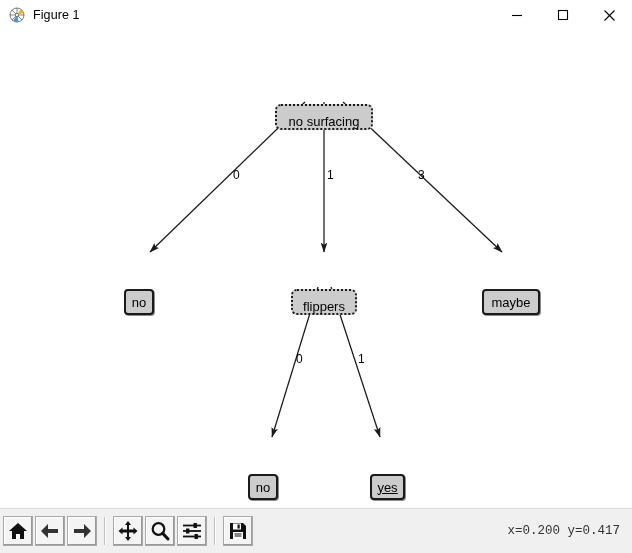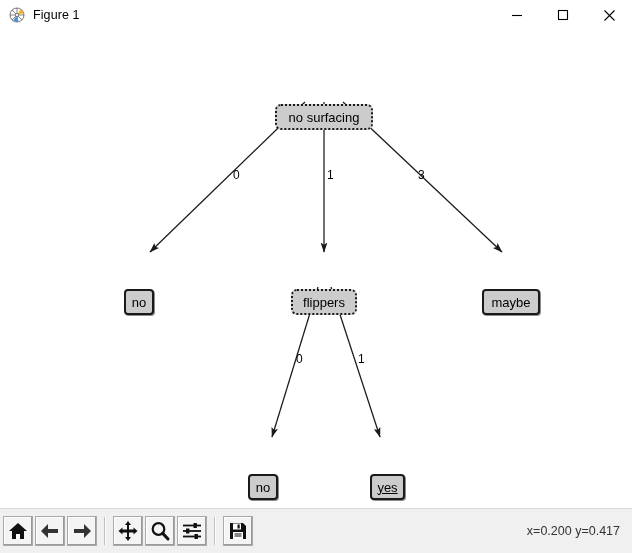--- a/index.html
+++ b/index.html
@@ -84,20 +84,21 @@
     line-height: 1;
     display: flex;
     align-items: center;
     justify-content: center;
     white-space: nowrap;
     padding: 0 4px;
   }
   .node.decision {
     border: 2px dotted #1a1a1a;
     border-radius: 6px;
+    align-items: flex-end;
   }
   .node.leaf {
     border: 2px solid #1a1a1a;
     border-radius: 4px;
     box-shadow: 1px 1px 0 rgba(0,0,0,0.45);
   }
   .edge-label {
     position: absolute;
     font-size: 12px;
     color: #000000;
@@ -108,20 +109,21 @@
   
   #toolbar {
     position: absolute;
     left: 0; top: 508px;
     width: 632px; height: 45px;
     background: #f0f0f0;
     border-top: 1px solid #d8d8d8;
     display: flex;
     align-items: center;
     box-sizing: border-box;
+    font-family: Liberation Mono, monospace;
   }
   #tool-group {
     display: flex;
     align-items: center;
     padding-left: 2px;
   }
   .tool-btn {
     width: 30px; height: 30px;
     margin: 0 1px;
     background: #f0f0f0;

